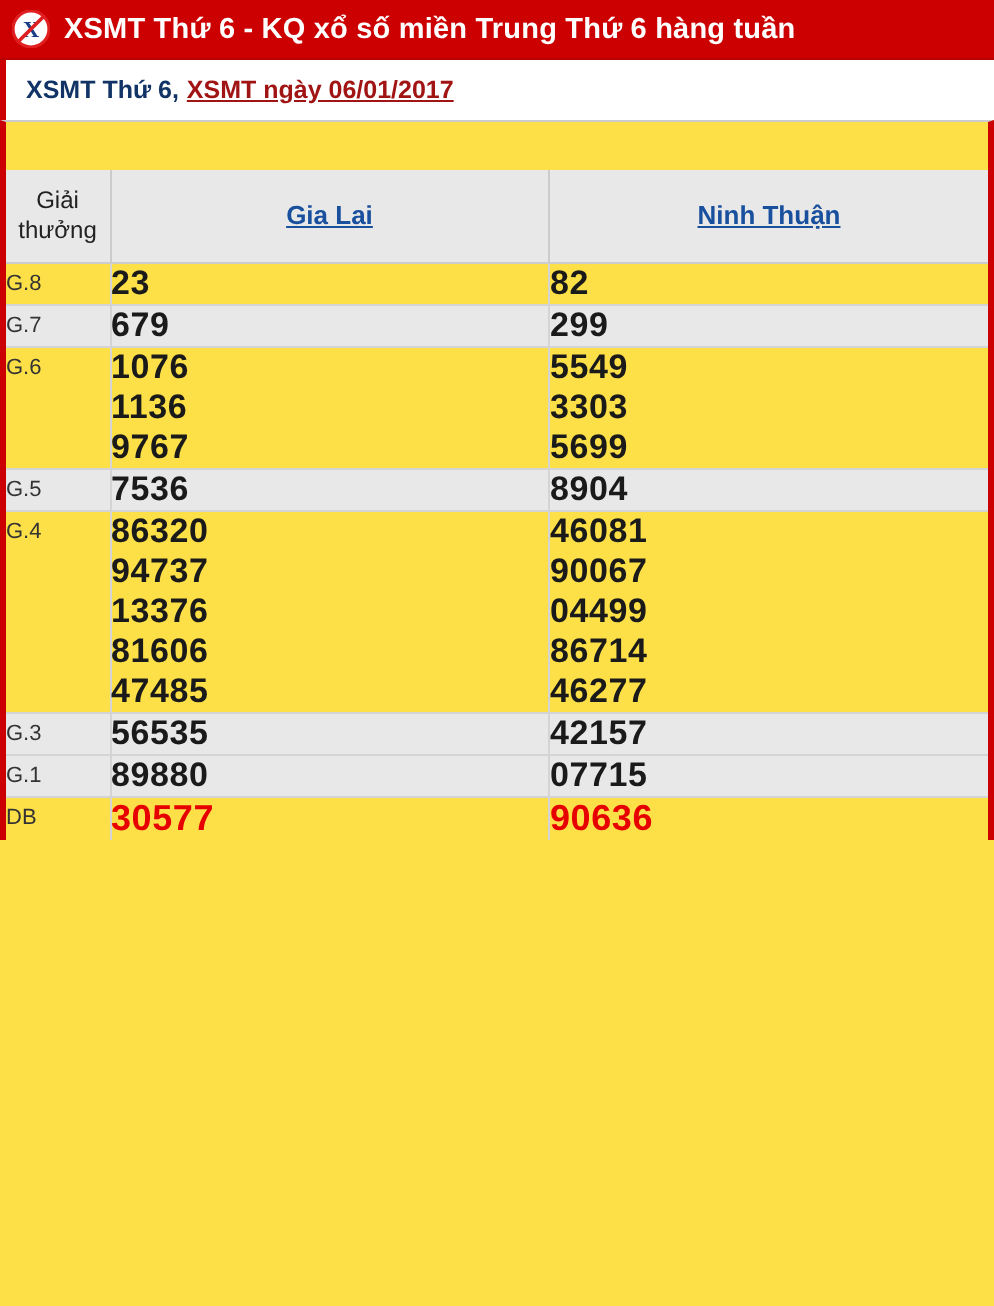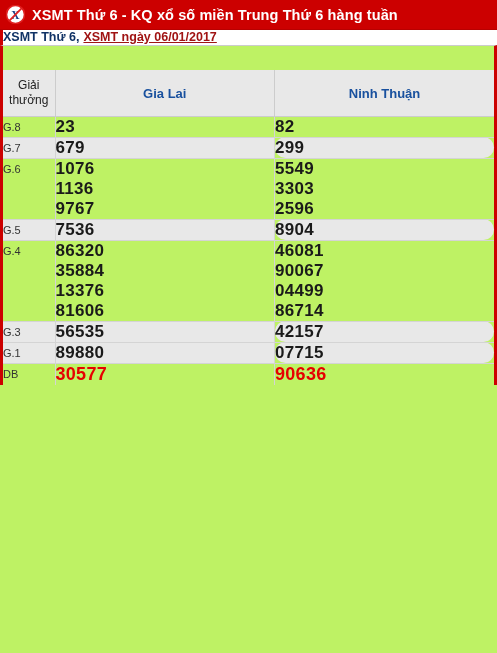--- a/index.html
+++ b/index.html
@@ -7,21 +7,21 @@
     margin: 0;
     padding: 0;
     background: #ffffff;
     font-family: "Liberation Sans", sans-serif;
   }
   #page {
     width: 497px;
     height: 653px;
     position: relative;
     overflow: hidden;
-    background: #bef264;
+    background: #fde047;
   }
 
   
   .titlebar {
     height: 30px;
     background: #cc0000;
     display: flex;
     align-items: center;
     padding: 0 0 0 6px;
     border-bottom: 1px solid #b80000;
@@ -39,22 +39,24 @@
     font-size: 14.5px;
     font-weight: bold;
     color: #ffffff;
     letter-spacing: 0.1px;
     white-space: nowrap;
     font-family: "Liberation Sans", sans-serif;
   }
 
   
   .subbar {
-    height: 15px;
+    height: 30px;
     display: flex;
+    align-items: center;
+    padding-left: 10px;
     border-left: 3px solid #cc0000;
     background: #ffffff;
   }
   .subbar .crumb-static {
     font-size: 12.5px;
     font-weight: bold;
     color: #113366;
     white-space: nowrap;
   }
   .subbar .crumb-link {
@@ -99,31 +101,32 @@
     line-height: 15px;
     text-align: center;
     padding-left: 4px;
     padding-right: 2px;
   }
   th.prov-head { text-align: center; }
   th.prov-head .prov-link {
     font-size: 13px;
     font-weight: bold;
     color: #18509e;
+    text-decoration: underline;
     cursor: pointer;
     white-space: nowrap;
   }
 
   table.result td {
     border-right: 1px solid #d4d4d4;
     padding: 0;
     height: 17px;
     vertical-align: middle;
   }
-  table.result td.num:last-child { border-right: none; border-radius: 13px; }
+  table.result td.num:last-child { border-right: none; }
 
   td.prize-cell {
     font-size: 11px;
     color: #333333;
     text-align: left;
     padding-left: 8px;
     vertical-align: top;
     padding-top: 7px;
     border-right: 1px solid #d4d4d4;
   }
@@ -199,46 +202,51 @@
             <td class="num">5549</td>
           </tr>
           <tr>
             <td class="prize-cell"></td>
             <td class="num">1136</td>
             <td class="num">3303</td>
           </tr>
           <tr>
             <td class="prize-cell"></td>
             <td class="num">9767</td>
-            <td class="num">2596</td>
+            <td class="num">5699</td>
           </tr>
           <tr class="shade grp-start">
             <td class="prize-cell">G.5</td>
             <td class="num">7536</td>
             <td class="num">8904</td>
           </tr>
           <tr class="grp-start">
             <td class="prize-cell">G.4</td>
             <td class="num">86320</td>
             <td class="num">46081</td>
           </tr>
           <tr>
             <td class="prize-cell"></td>
-            <td class="num">35884</td>
+            <td class="num">94737</td>
             <td class="num">90067</td>
           </tr>
           <tr>
             <td class="prize-cell"></td>
             <td class="num">13376</td>
             <td class="num">04499</td>
           </tr>
           <tr>
             <td class="prize-cell"></td>
             <td class="num">81606</td>
             <td class="num">86714</td>
+          </tr>
+          <tr>
+            <td class="prize-cell"></td>
+            <td class="num">47485</td>
+            <td class="num">46277</td>
           </tr>
           <tr class="shade grp-start">
             <td class="prize-cell">G.3</td>
             <td class="num">56535</td>
             <td class="num">42157</td>
           </tr>
           <tr class="shade grp-start">
             <td class="prize-cell">G.1</td>
             <td class="num">89880</td>
             <td class="num">07715</td>

